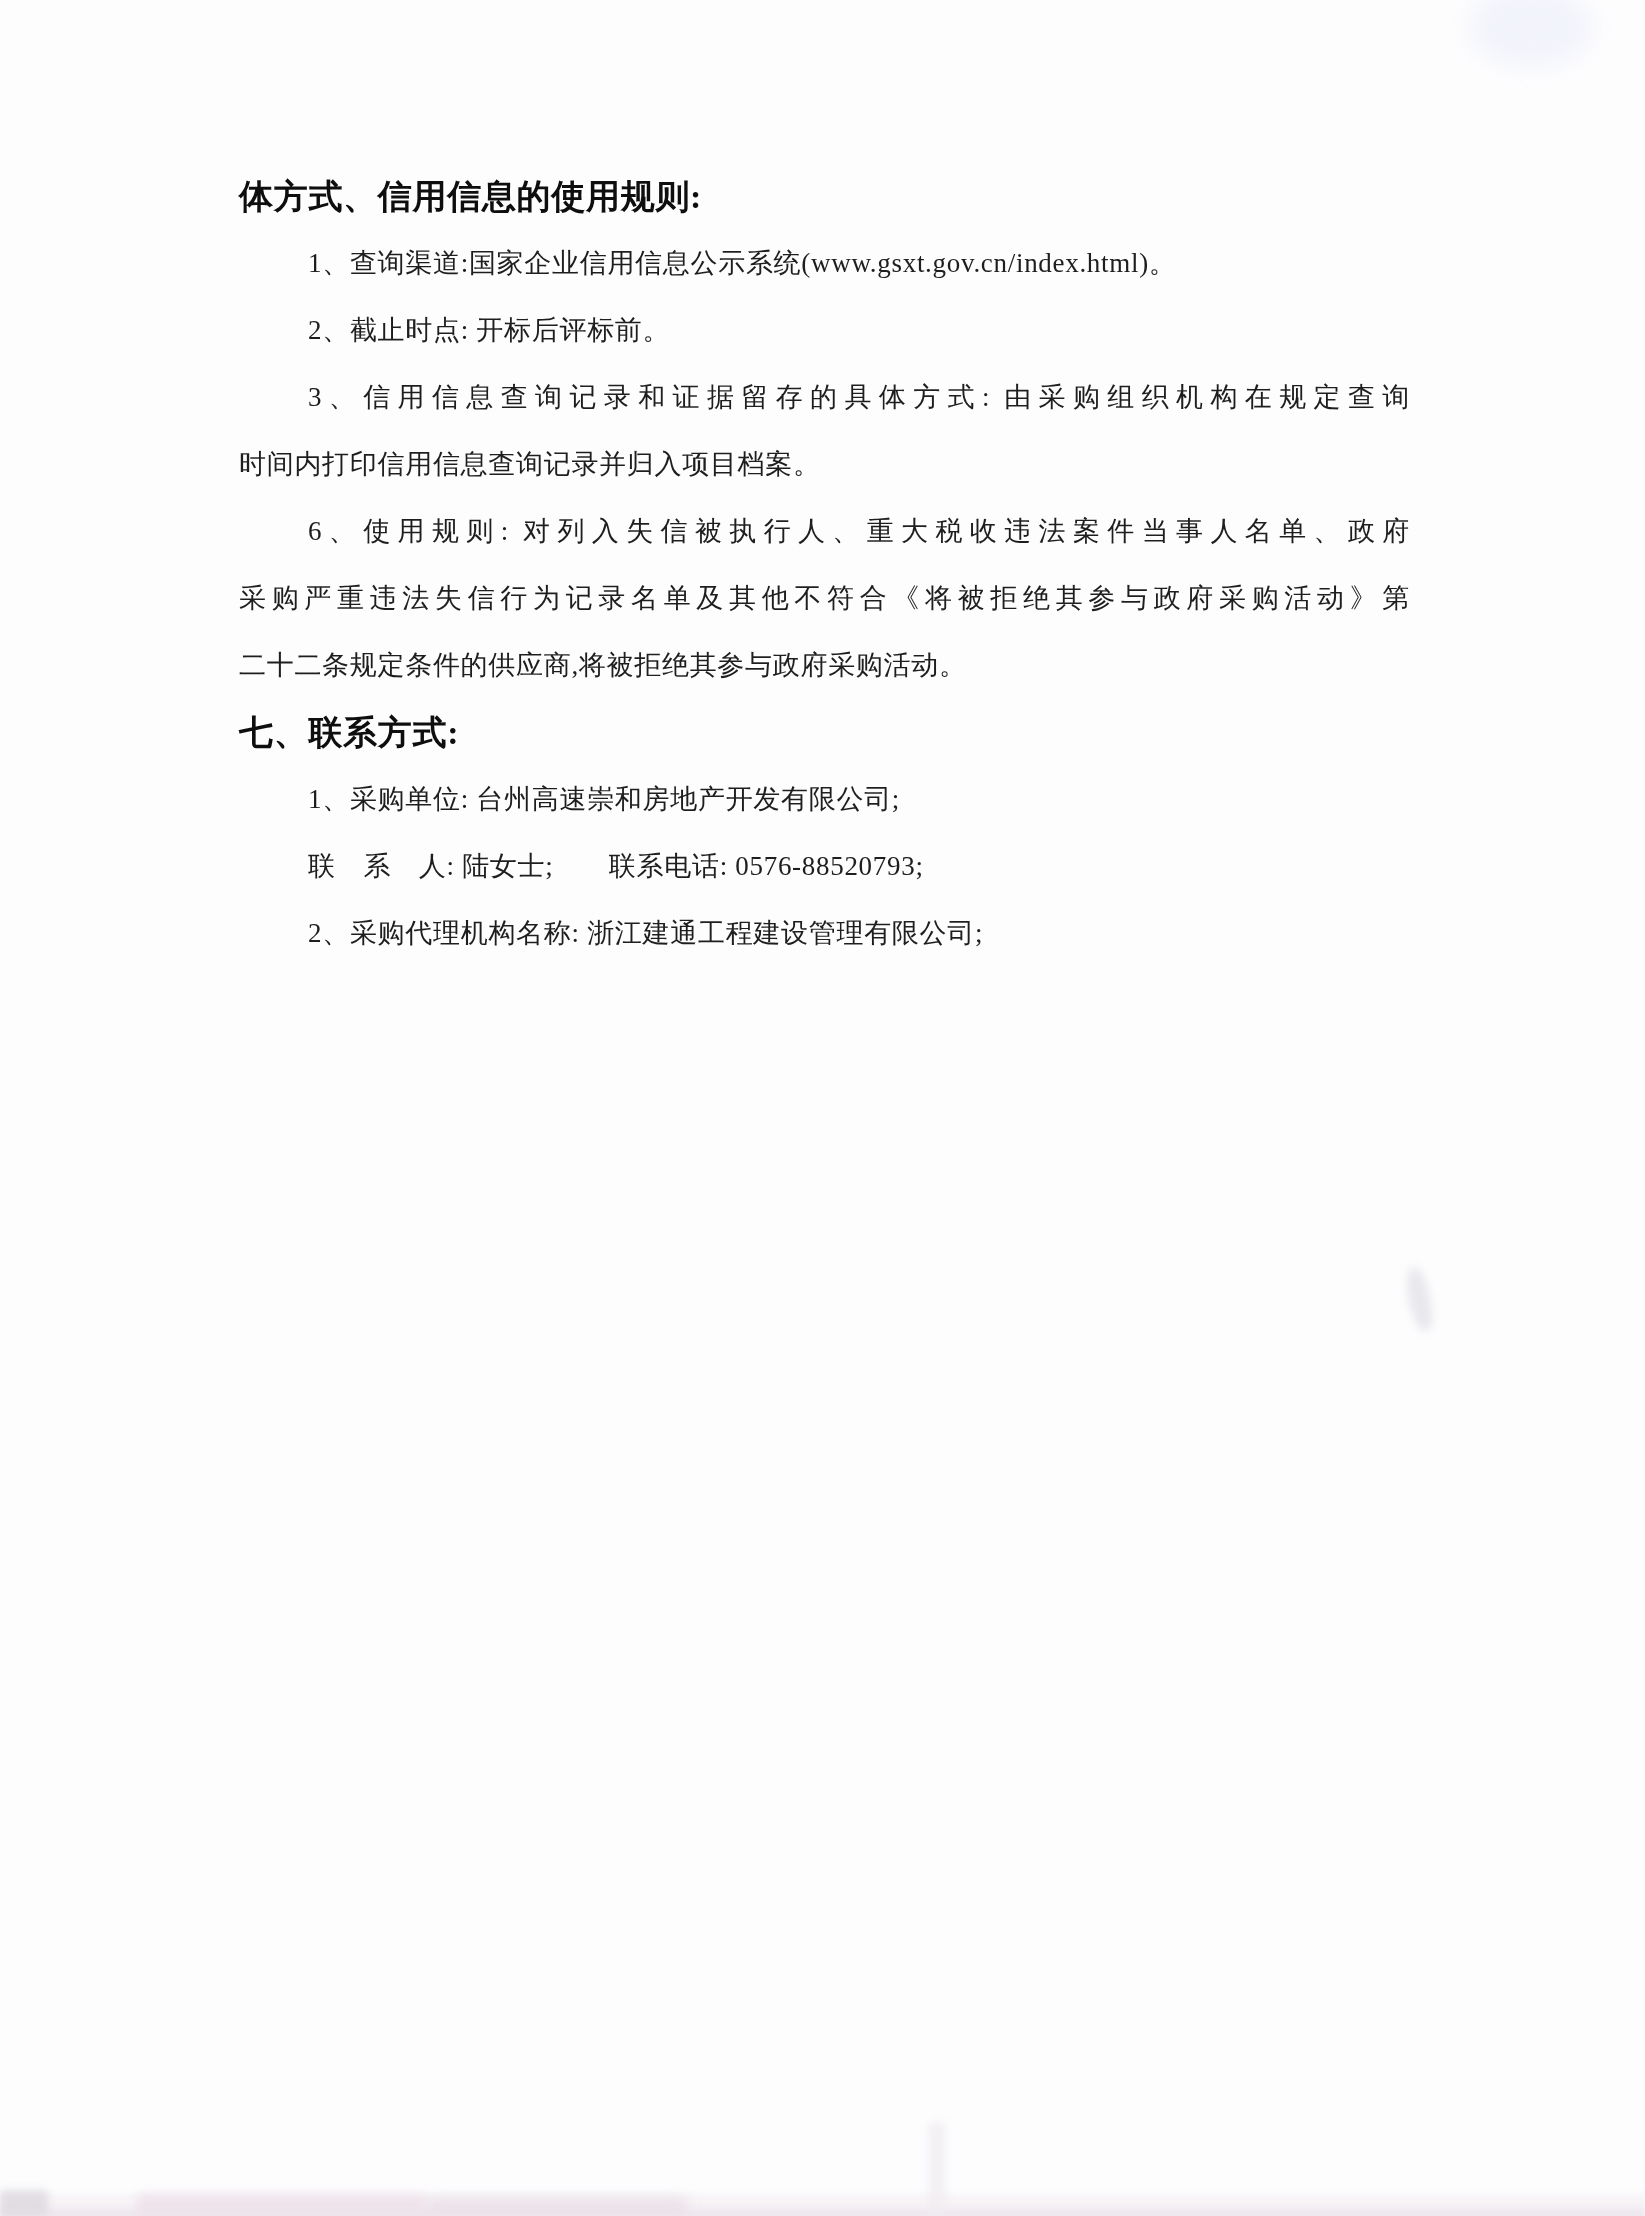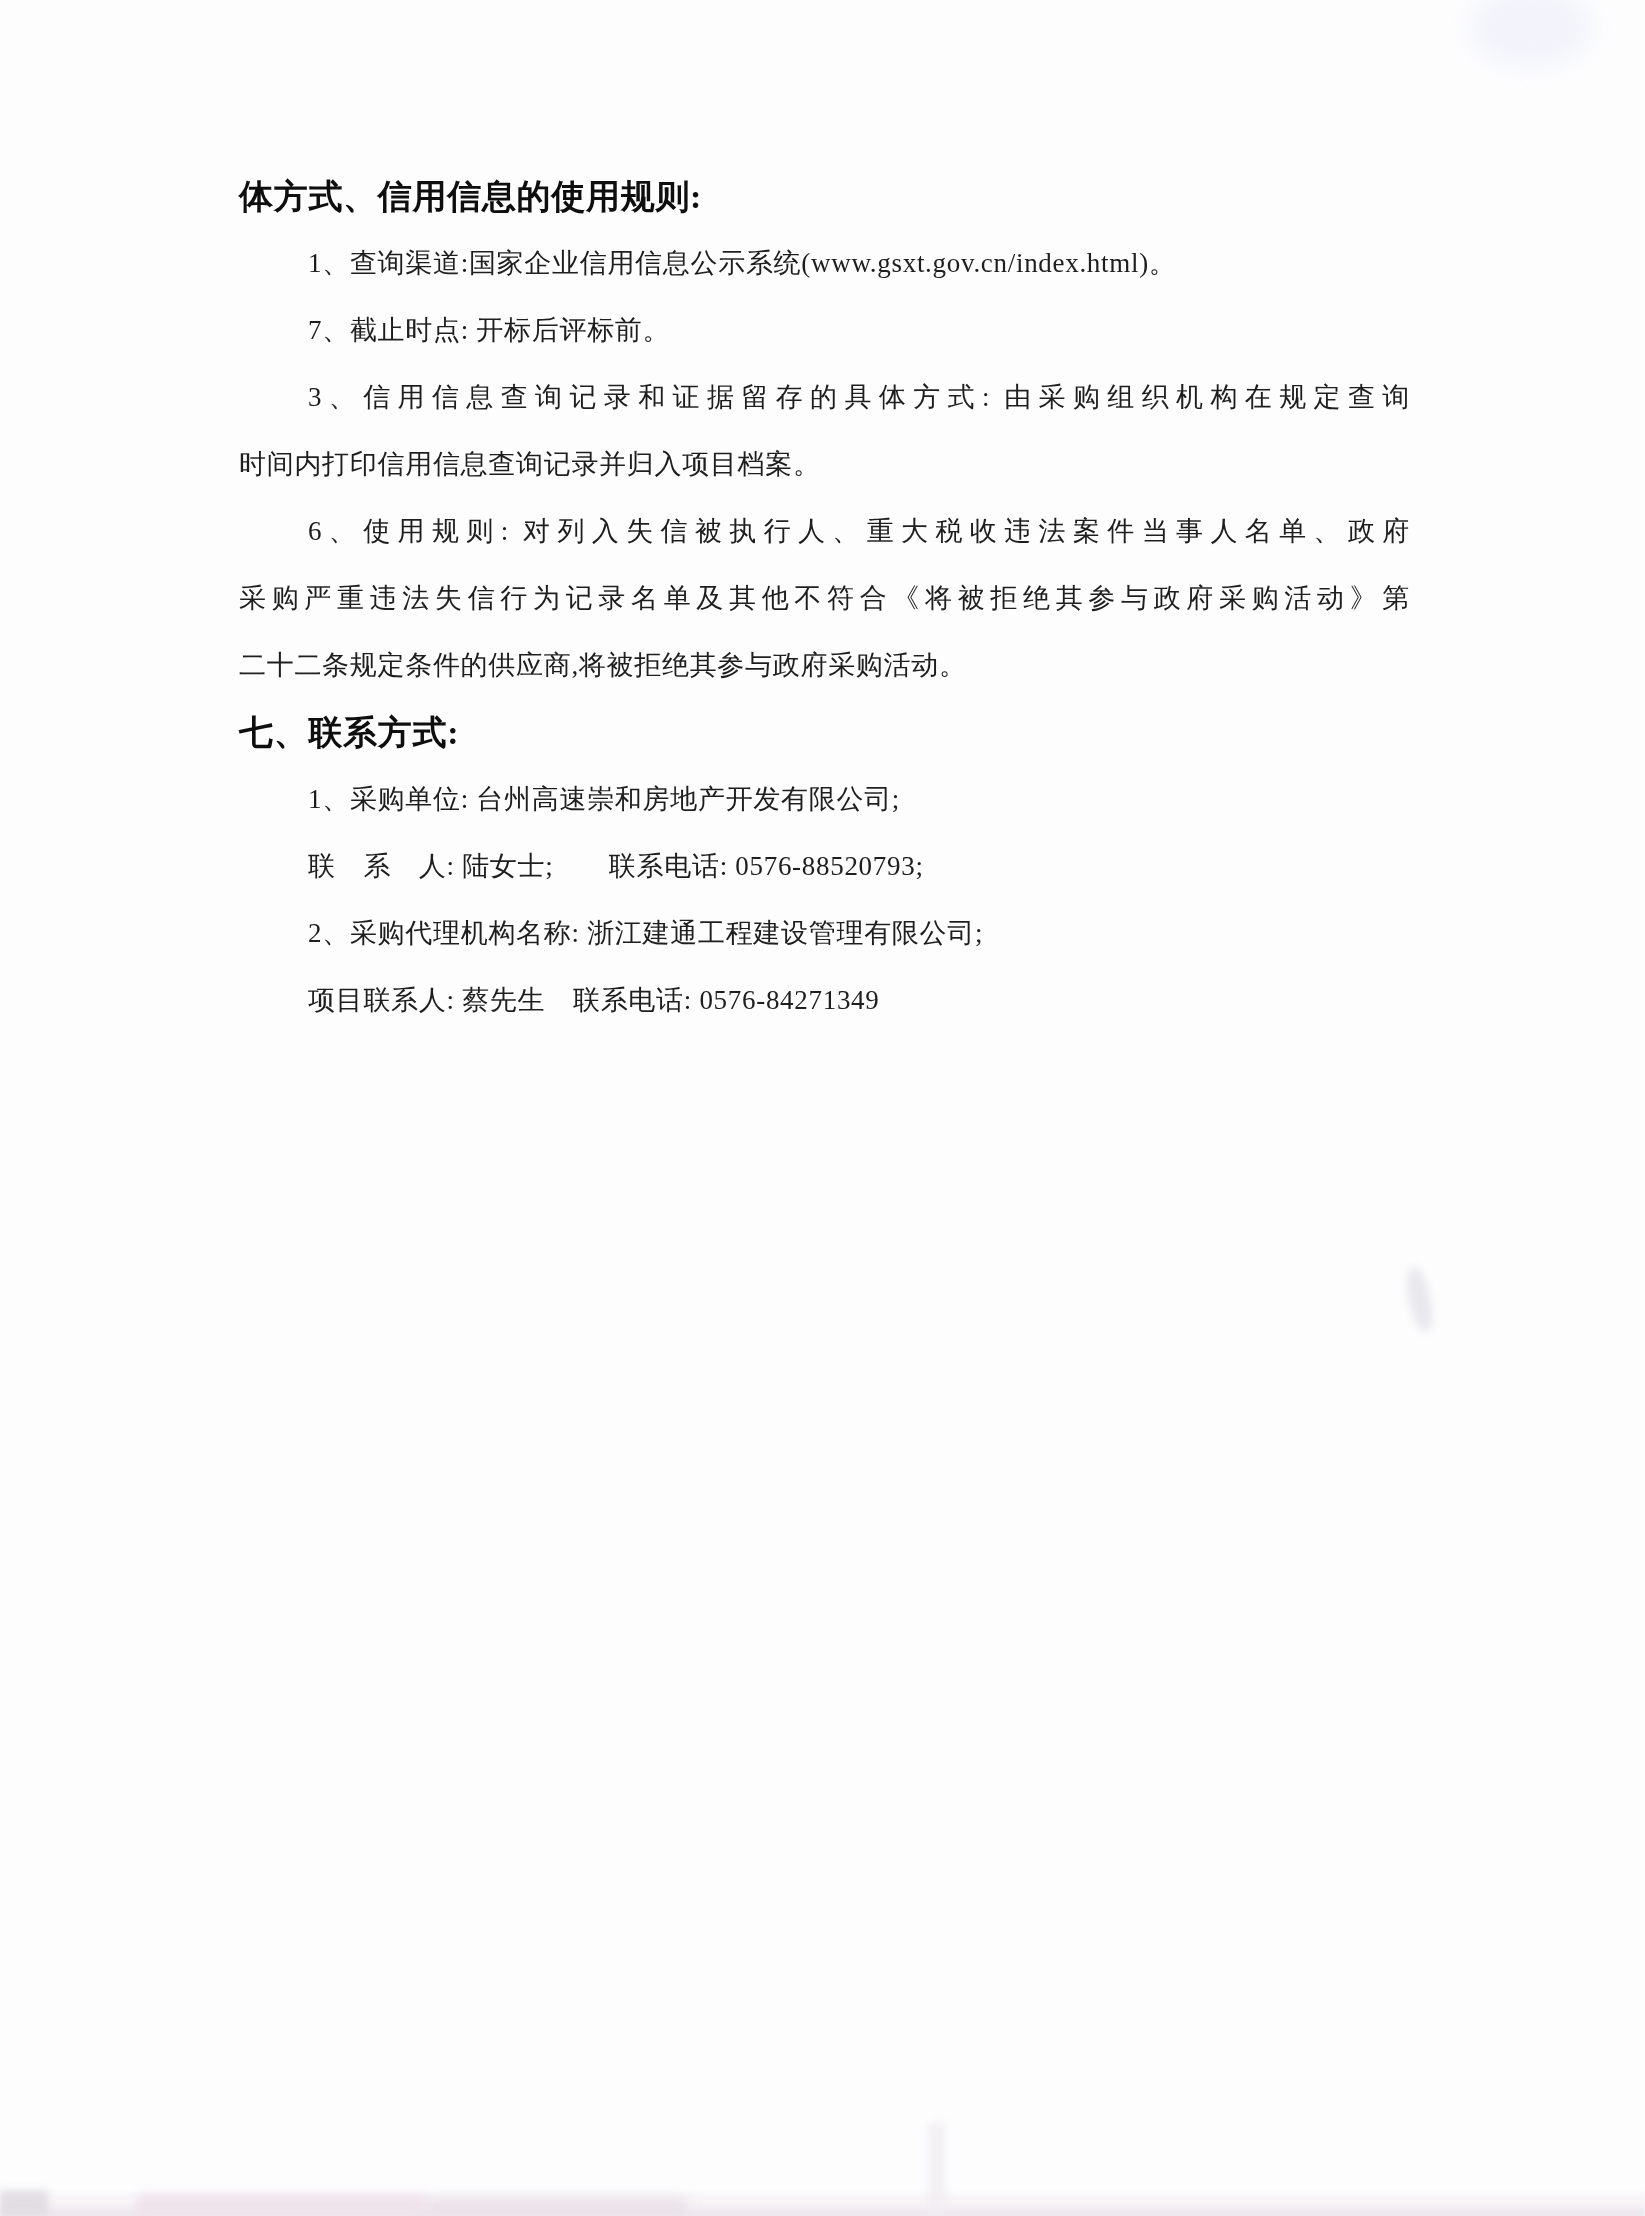--- a/index.html
+++ b/index.html
@@ -104,31 +104,30 @@
   }
 </style>
 </head>
 <body>
 
 <div class="page">
 
   <div class="textblock">
     <div class="line bold">体方式、信用信息的使用规则:</div>
     <div class="line indent">1、查询渠道:国家企业信用信息公示系统(www.gsxt.gov.cn/index.html)。</div>
-    <div class="line indent">7、截止时点: 开标后评标前。</div>
+    <div class="line indent">2、截止时点: 开标后评标前。</div>
     <div class="line indent stretch">3、信用信息查询记录和证据留存的具体方式: 由采购组织机构在规定查询</div>
     <div class="line">时间内打印信用信息查询记录并归入项目档案。</div>
     <div class="line indent stretch">6、使用规则: 对列入失信被执行人、重大税收违法案件当事人名单、政府</div>
     <div class="line stretch">采购严重违法失信行为记录名单及其他不符合《将被拒绝其参与政府采购活动》第</div>
     <div class="line">二十二条规定条件的供应商,将被拒绝其参与政府采购活动。</div>
     <div class="line bold">七、联系方式:</div>
     <div class="line indent">1、采购单位: 台州高速崇和房地产开发有限公司;</div>
     <div class="line indent">联　系　人: 陆女士;　　联系电话: 0576-88520793;</div>
     <div class="line indent">2、采购代理机构名称: 浙江建通工程建设管理有限公司;</div>
-    <div class="line indent">项目联系人: 蔡先生　联系电话: 0576-84271349</div>
   </div>
 
   <div class="artifact smudge-right"></div>
   <div class="artifact smudge-top-right"></div>
   <div class="artifact bottom-band"></div>
   <div class="artifact bottom-blob-1"></div>
   <div class="artifact bottom-blob-2"></div>
   <div class="artifact bottom-blob-3"></div>
   <div class="artifact bottom-strip"></div>
 

